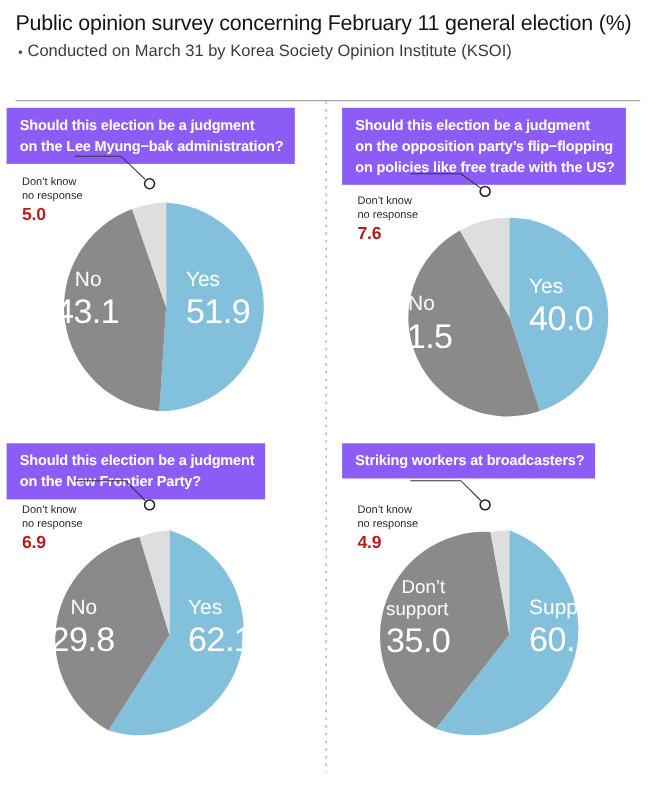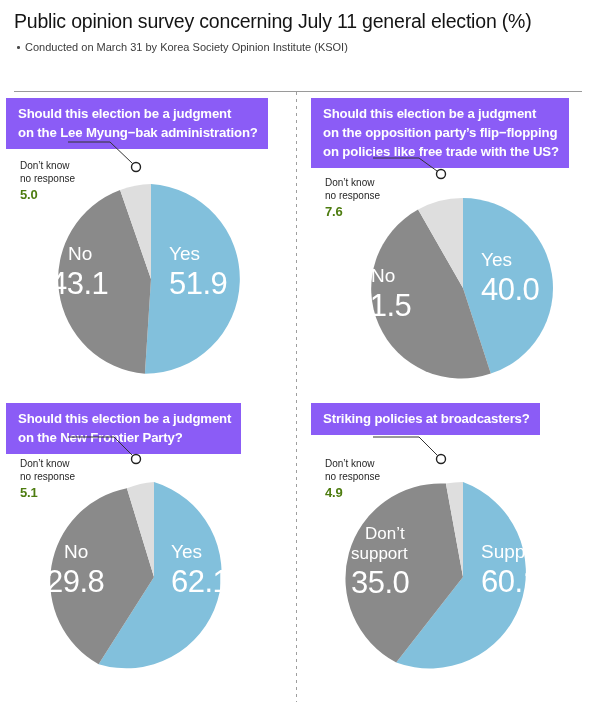--- a/index.html
+++ b/index.html
@@ -28,21 +28,21 @@
     color: #141414;
     margin: 0 0 7px 0;
     white-space: nowrap;
   }
   #bullet-list {
     list-style: none;
     margin: 0;
     padding: 0 0 0 2px;
   }
   #bullet-list li {
-    font-size: 11px;
+    font-size: 15px;
     line-height: 14px;
     color: #3b3b3b;
     position: relative;
     padding-left: 9px;
     white-space: nowrap;
   }
   #bullet-list li::before {
     content: "";
     position: absolute;
     left: 1px;
@@ -113,23 +113,23 @@
   .panel.row-bottom .callout { top: 55px; }
   .panel.row-top.three-line .callout { top: 79px; }
 
   .callout-label {
     font-size: 10px;
     line-height: 12.5px;
     color: #262626;
     white-space: pre-line;
   }
   .callout-value {
-    font-size: 13px;
+    font-size: 16px;
     font-weight: 700;
-    color: #4d7c0f;
+    color: #b91c1c;
     margin-top: 2px;
     letter-spacing: -0.2px;
   }
 
   
   .pie-wrap {
     position: absolute;
     left: 0;
     width: 290px;
   }
@@ -163,21 +163,21 @@
   .leader-dot {
     fill: #ffffff;
     stroke: #222222;
     stroke-width: 1.4;
   }
 </style>
 </head>
 <body>
 
 <div id="header">
-  <h1 id="main-title">Public opinion survey concerning July 11 general election (%)</h1>
+  <h1 id="main-title">Public opinion survey concerning February 11 general election (%)</h1>
   <ul id="bullet-list">
     <li>Conducted on March 31 by Korea Society Opinion Institute (KSOI)</li>
   </ul>
 </div>
 
 <div id="top-rule"></div>
 <div id="vertical-divider"></div>
 
 <div id="panel-grid">
 
@@ -238,21 +238,21 @@
     </div>
   </div>
 
   <div class="panel col-left row-bottom">
     <div class="panel-title">Should this election be a judgment
 on the New Frontier Party?</div>
 
     <div class="callout">
       <div class="callout-label">Don’t know
 no response</div>
-      <div class="callout-value">5.1</div>
+      <div class="callout-value">6.9</div>
     </div>
 
     <div class="pie-wrap">
       <svg width="290" height="230" viewBox="0 0 290 230">
 
         <path d="M148 116 L148 21 A95 95 0 1 1 92.6 203.2 Z" fill="#82C0DC"></path>
         <path d="M148 116 L92.6 203.2 A95 95 0 0 1 120.9 27.2 Z" fill="#8A8A8A"></path>
         <path d="M148 116 L120.9 27.2 A95 95 0 0 1 148 21 Z" fill="#DEDEDE"></path>
 
         <text class="slice-label-name" x="165" y="97">Yes</text>
@@ -260,21 +260,21 @@
         <text class="slice-label-name" x="58" y="97">No</text>
         <text class="slice-label-value" x="40" y="131">29.8</text>
 
         <path class="leader-line" d="M62 -24 L108 -24 L126 -6"></path>
         <circle class="leader-dot" cx="130" cy="-2" r="4.5"></circle>
       </svg>
     </div>
   </div>
 
   <div class="panel col-right row-bottom">
-    <div class="panel-title">Striking policies at broadcasters?</div>
+    <div class="panel-title">Striking workers at broadcasters?</div>
 
     <div class="callout">
       <div class="callout-label">Don’t know
 no response</div>
       <div class="callout-value">4.9</div>
     </div>
 
     <div class="pie-wrap">
       <svg width="290" height="230" viewBox="0 0 290 230">
 

